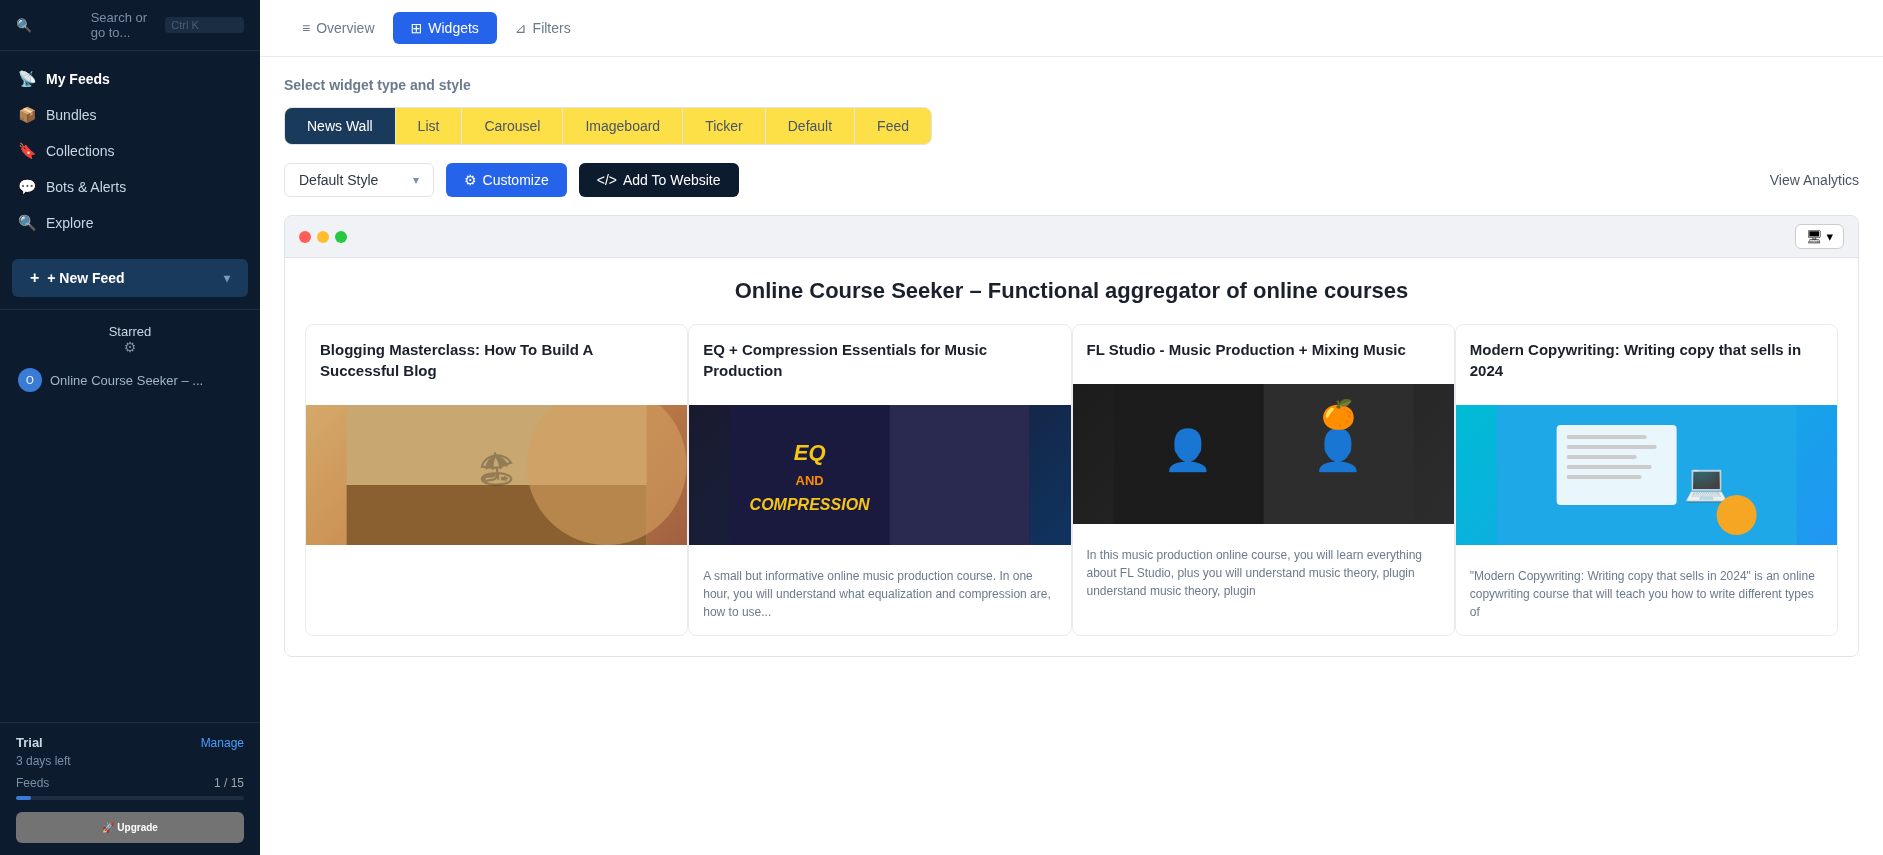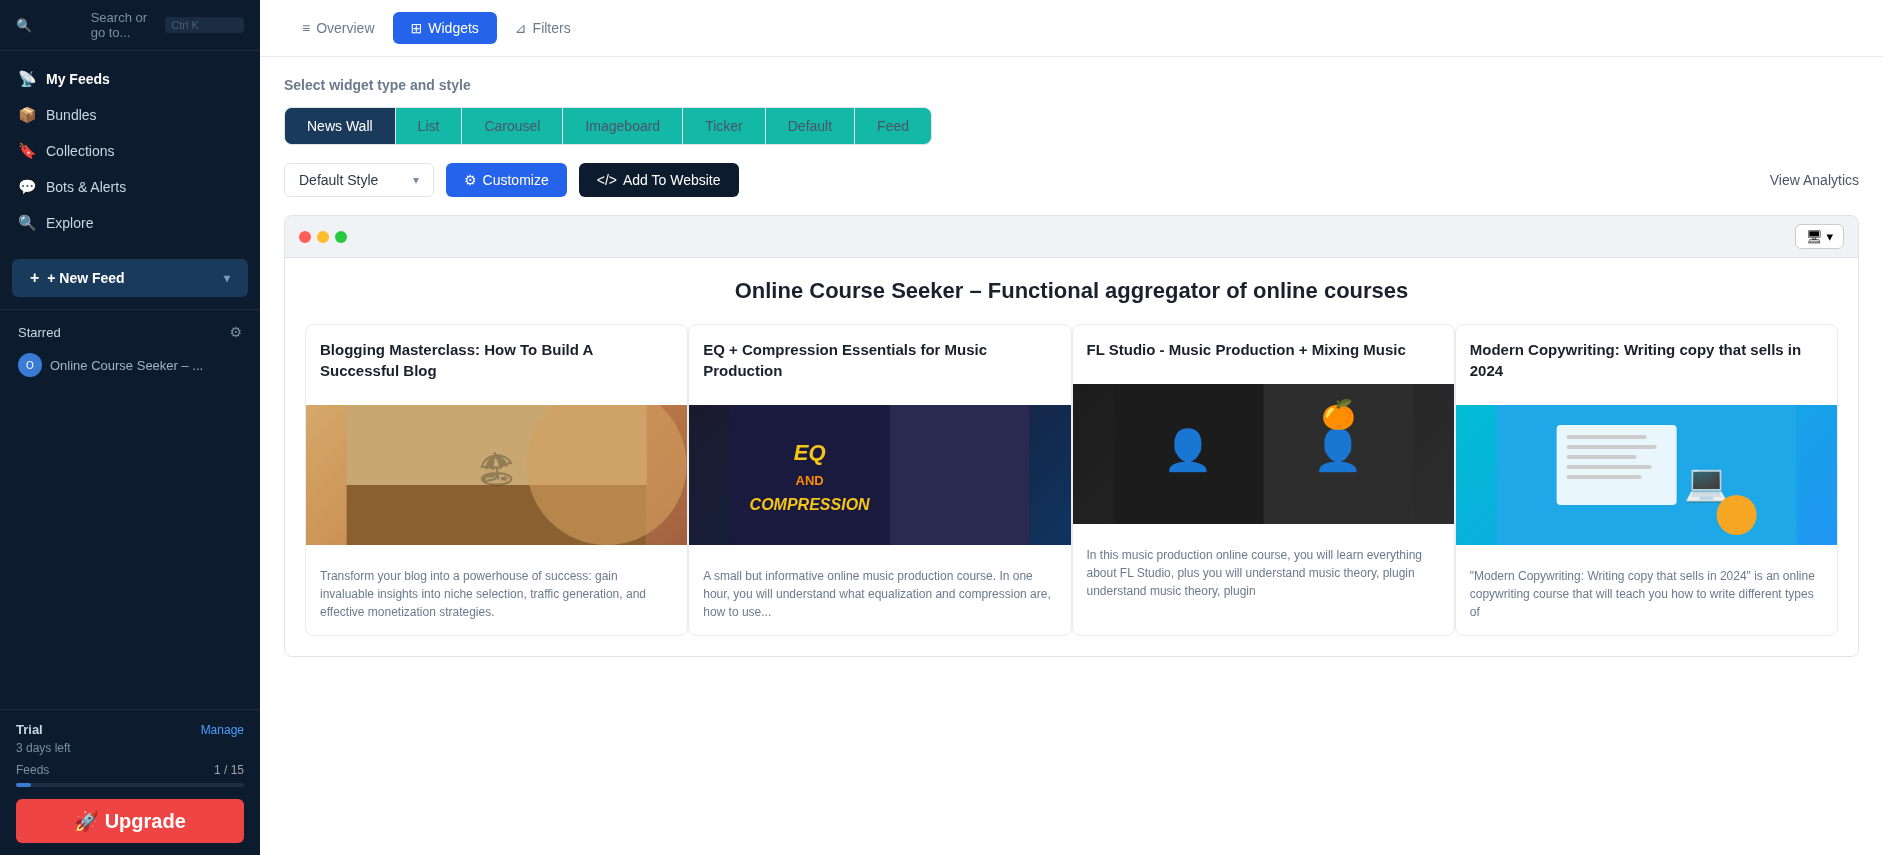--- a/index.html
+++ b/index.html
@@ -65,20 +65,21 @@
     }
     .sidebar-section-header {
       display: flex;
       align-items: center;
       justify-content: space-between;
       padding: 6px 18px;
       font-size: 13px;
       color: #c8d6e5;
       font-weight: 500;
       cursor: pointer;
+      flex-direction: column;
     }
     .sidebar-section-header .gear { font-size: 14px; color: #7a8fa6; cursor: pointer; }
     .sidebar-feed-item {
       display: flex;
       align-items: center;
       gap: 8px;
       padding: 7px 18px;
       font-size: 13px;
       color: #a0b4c8;
       cursor: pointer;
@@ -99,26 +100,26 @@
     .trial-label { font-size: 13px; color: #c8d6e5; font-weight: 600; }
     .manage-link { font-size: 12px; color: #4a9eff; cursor: pointer; text-decoration: none; }
     .trial-sub { font-size: 12px; color: #7a8fa6; margin-bottom: 8px; }
     .feeds-row { display: flex; justify-content: space-between; align-items: center; margin-bottom: 6px; }
     .feeds-label { font-size: 12px; color: #7a8fa6; }
     .feeds-count { font-size: 12px; color: #a3a3a3; }
     .progress-bar { height: 4px; background: #1e2d42; border-radius: 2px; margin-bottom: 12px; }
     .progress-fill { height: 4px; background: #3a7bd5; border-radius: 2px; width: 6.67%; }
     .upgrade-btn {
       width: 100%;
-      background: #ef4444;
+      background: #737373;
       color: #fff;
       border: none;
       border-radius: 6px;
       padding: 10px;
-      font-size: 20px;
+      font-size: 10px;
       font-weight: 600;
       cursor: pointer;
       display: flex;
       align-items: center;
       justify-content: center;
       gap: 6px;
     }
 
     
     #main {
@@ -161,21 +162,21 @@
     
     .widget-tabs {
       display: flex;
       align-items: center;
       gap: 0;
       border: 1px solid #e0e4ea;
       border-radius: 8px;
       overflow: hidden;
       margin-bottom: 18px;
       width: fit-content;
-      background: #14b8a6;
+      background: #fde047;
       justify-content: flex-end;
     }
     .widget-tab {
       padding: 10px 22px;
       font-size: 14px;
       color: #4a5568;
       cursor: pointer;
       border: none;
       background: none;
       border-right: 1px solid #e0e4ea;
@@ -462,23 +463,20 @@
               <div class="card-title">Blogging Masterclass: How To Build A Successful Blog</div>
             </div>
             <div class="card-img-placeholder" style="background: linear-gradient(135deg, #d4a96a 0%, #c8864a 50%, #a06040 100%); position:relative; height:140px; overflow:hidden;">
               <svg width="100%" height="100%" viewBox="0 0 300 140" xmlns="http://www.w3.org/2000/svg" style="position:absolute;top:0;left:0;">
                 <rect width="300" height="140" fill="#c8a870"></rect>
                 <rect x="0" y="80" width="300" height="60" fill="#8b6030"></rect>
                 <ellipse cx="260" cy="60" rx="80" ry="80" fill="#d4a060" opacity="0.6"></ellipse>
                 <text x="150" y="75" text-anchor="middle" fill="#1a1a1a" font-size="32" opacity="0.3">🏖</text>
               </svg>
             </div>
-            <div class="card-body">
-              <p class="card-desc">Transform your blog into a powerhouse of success: gain invaluable insights into niche selection, traffic generation, and effective monetization strategies.</p>
-            </div>
           </div>
 
           <div class="card">
             <div class="card-body">
               <div class="card-title">EQ + Compression Essentials for Music Production</div>
             </div>
             <div class="card-img-placeholder eq-bg" style="height:140px; position:relative; overflow:hidden;">
               <svg width="100%" height="100%" viewBox="0 0 300 140" xmlns="http://www.w3.org/2000/svg" style="position:absolute;top:0;left:0;">
                 <rect width="300" height="140" fill="#1a1a3e"></rect>
                 <rect x="160" y="0" width="140" height="140" fill="#2a2a50"></rect>

